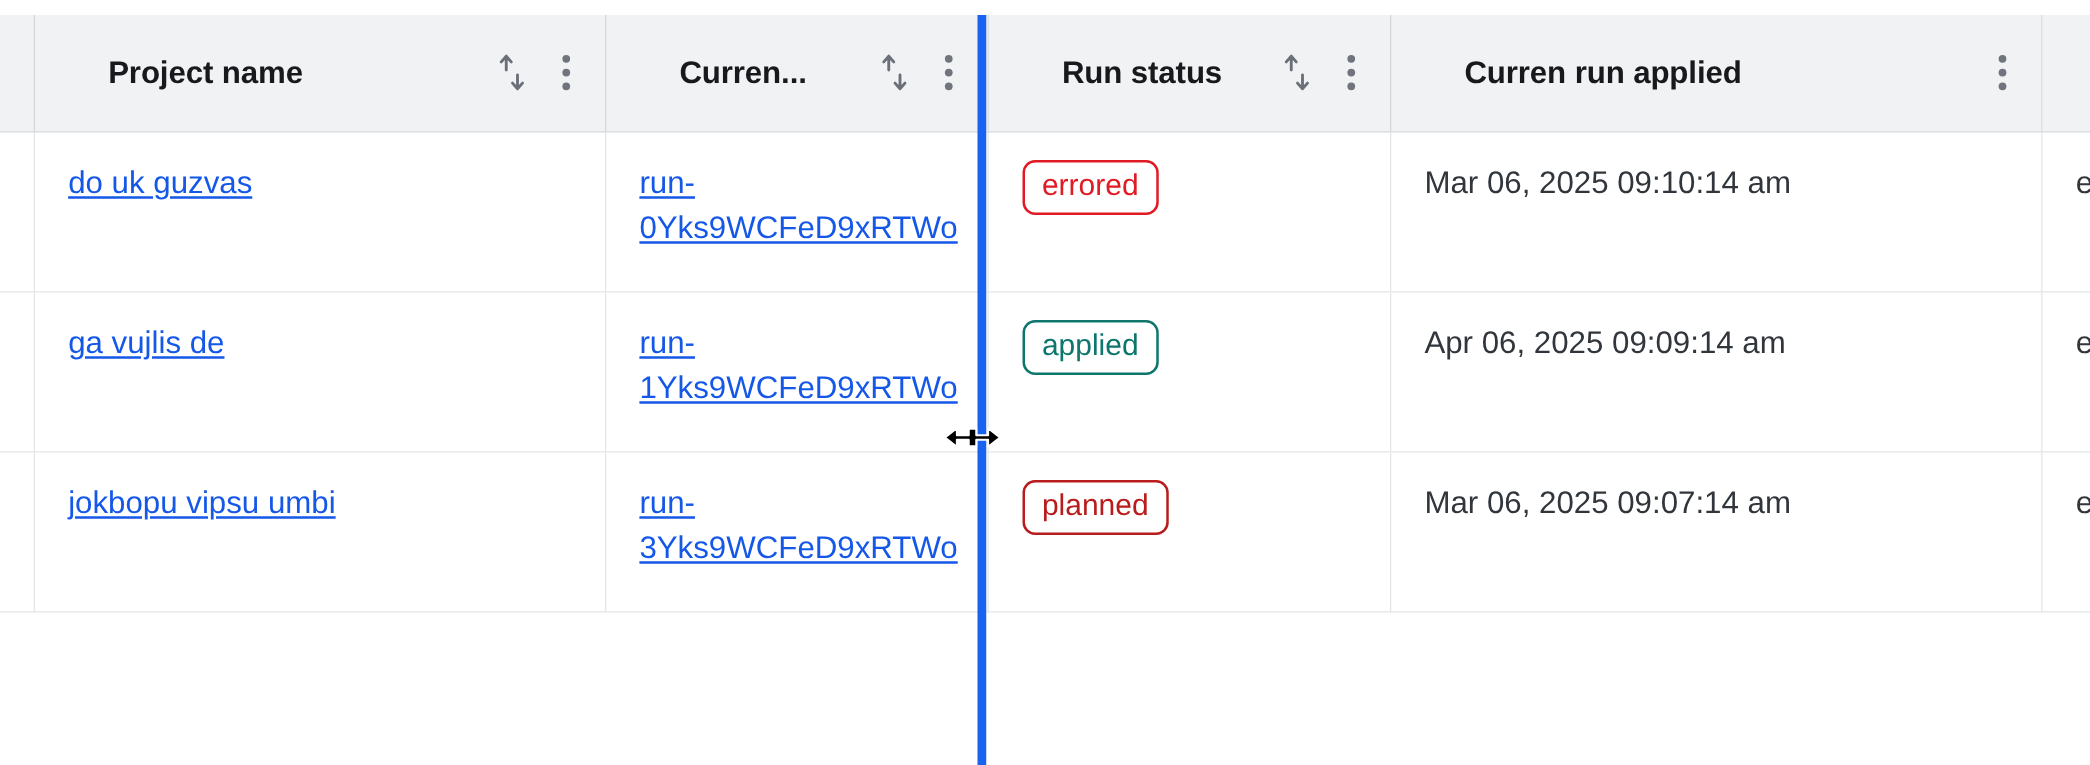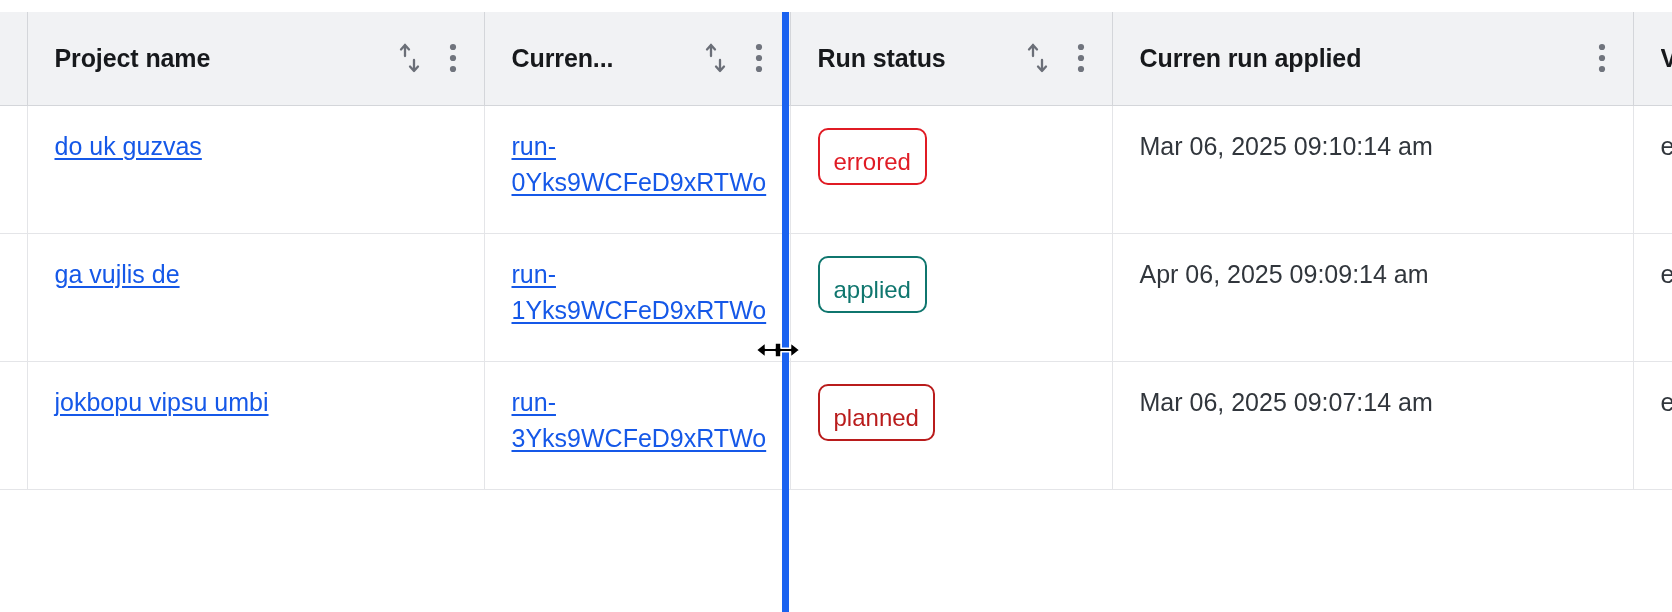--- a/index.html
+++ b/index.html
@@ -60,20 +60,21 @@
     display: flex;
     align-items: center;
     width: 100%;
     height: 100%;
   }
   .th-label {
     flex: 0 1 auto;
     overflow: hidden;
     text-overflow: ellipsis;
     white-space: nowrap;
+    margin-left: 32px;
   }
   .th-spacer { flex: 1 1 auto; min-width: 16px; }
 
   .icon-btn {
     flex: 0 0 auto;
     display: inline-flex;
     align-items: center;
     justify-content: center;
     width: 40px;
     height: 44px;
@@ -102,21 +103,21 @@
     color: #1558e8;
     text-decoration: underline;
     text-underline-offset: 3px;
     text-decoration-thickness: 2px;
     cursor: pointer;
     word-break: break-word;
   }
 
   .badge {
     display: inline-block;
-    padding: 18px 14px 7px;
+    padding: 5px 14px 7px;
     border: 2px solid currentColor;
     border-radius: 10px;
     font-size: 24px;
     line-height: 1.18;
     white-space: nowrap;
   }
   .badge.errored { color: #e01b24; }
   .badge.applied { color: #0f766e; }
   .badge.planned { color: #b91c1c; }
 

